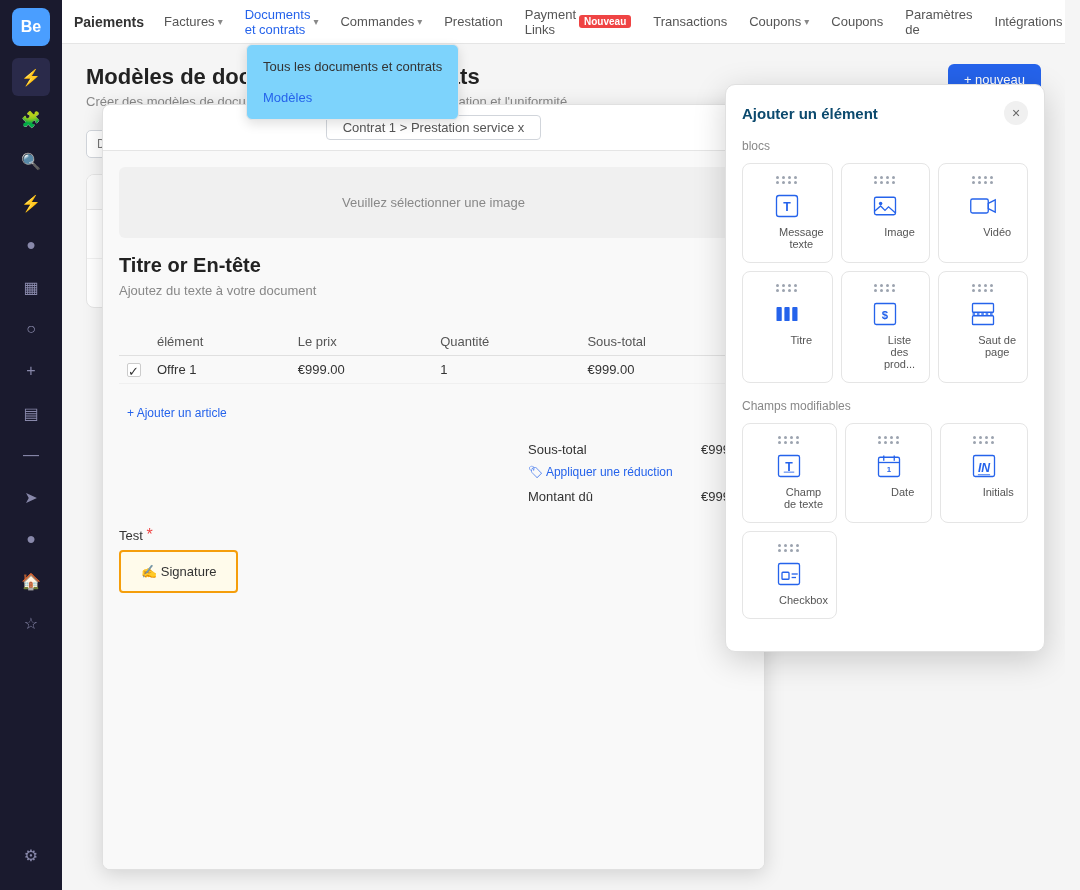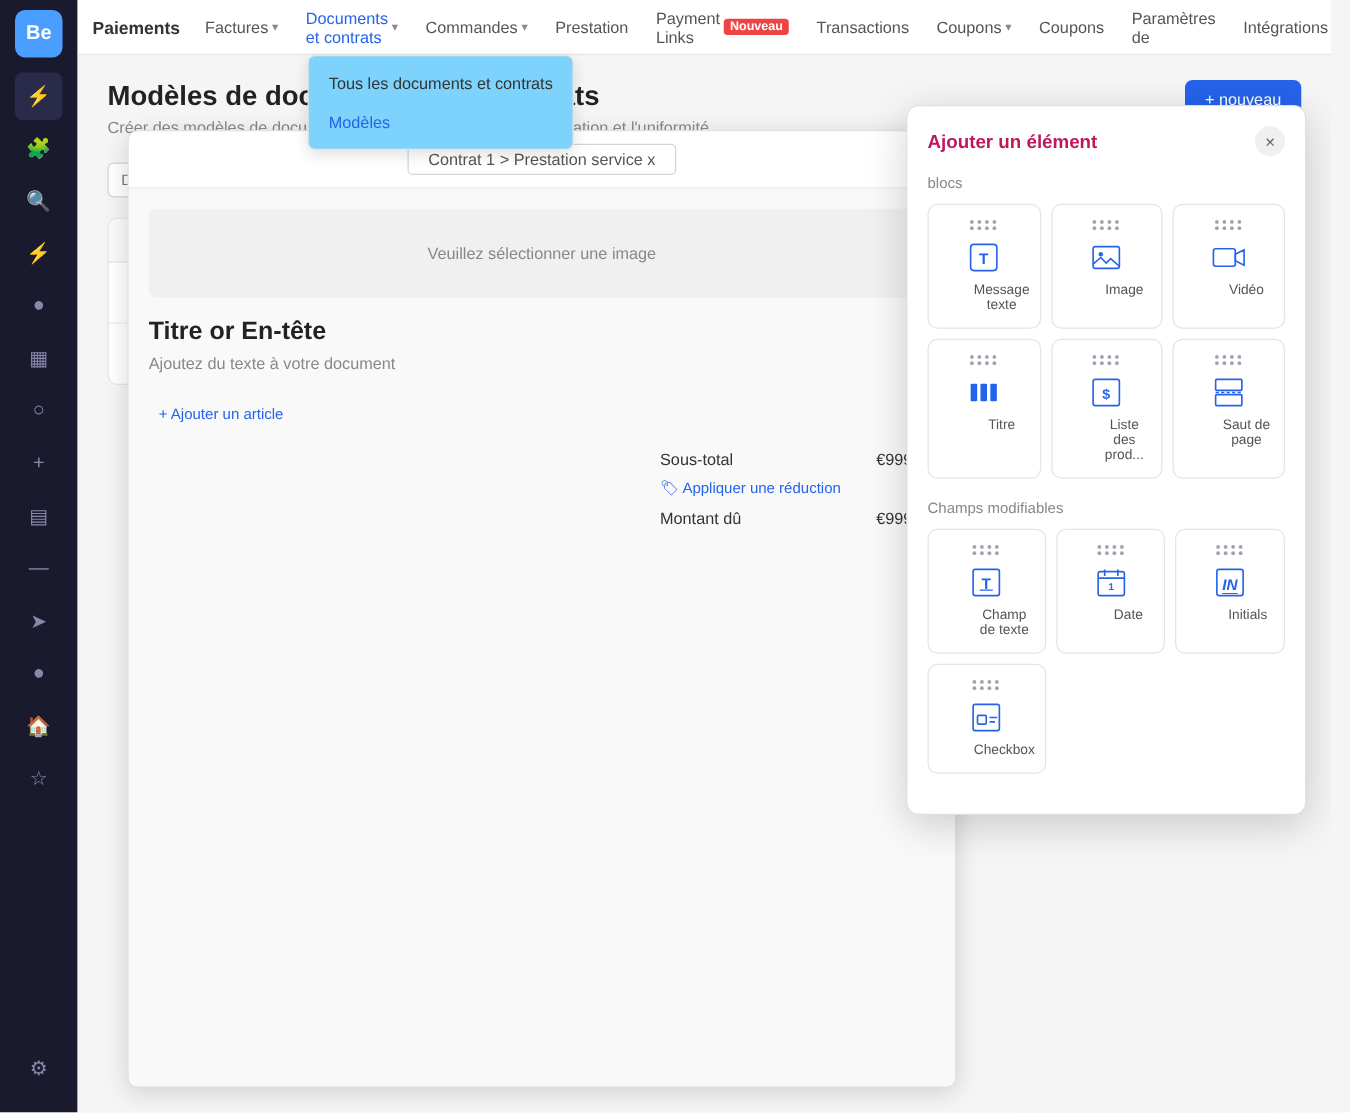--- a/index.html
+++ b/index.html
@@ -65,40 +65,40 @@
     .row-date { font-size: 13px; color: #2563eb; }
     .row-menu { color: #999; cursor: pointer; text-align: center; }
 
     
     .editor-overlay { position: absolute; top: 60px; left: 40px; right: 300px; bottom: 20px; background: white; border-radius: 8px; border: 1px solid #e0e0e0; box-shadow: 0 4px 20px rgba(0,0,0,0.15); overflow: hidden; z-index: 50; }
     .editor-breadcrumb { padding: 10px 16px; border-bottom: 1px solid #e5e5e5; display: flex; align-items: center; justify-content: center; }
     .breadcrumb-text { font-size: 13px; color: #555; border: 1px solid #d1d5db; border-radius: 4px; padding: 4px 16px; }
     .editor-content { padding: 16px; overflow-y: auto; height: calc(100% - 44px); background: #f9f9f9; }
     .doc-image-placeholder { background: #f0f0f0; border-radius: 6px; padding: 28px; text-align: center; margin-bottom: 16px; color: #888; font-size: 13px; }
     .doc-title { font-size: 20px; font-weight: 600; color: #222; margin-bottom: 6px; }
-    .doc-subtitle { font-size: 13px; color: #888; margin-bottom: 20px; }
+    .doc-subtitle { font-size: 13px; color: #888; margin-bottom: 30px; }
     .doc-table { width: 100%; border-collapse: collapse; margin-bottom: 16px; font-size: 13px; }
     .doc-table th { text-align: left; padding: 6px 8px; border-bottom: 1px solid #e0e0e0; color: #555; font-weight: 500; }
     .doc-table td { padding: 6px 8px; border-bottom: 1px solid #f0f0f0; color: #333; }
     .doc-table .check-cell { width: 24px; }
     .checkbox-icon { width: 14px; height: 14px; border: 1px solid #ccc; border-radius: 2px; background: white; }
     .add-article { color: #2563eb; font-size: 12px; padding: 6px 8px; cursor: pointer; }
     .doc-summary { margin-left: auto; width: 220px; font-size: 13px; }
     .summary-row { display: flex; justify-content: space-between; padding: 4px 0; }
     .apply-reduction { color: #2563eb; font-size: 12px; cursor: pointer; display: flex; align-items: center; gap: 4px; padding: 4px 0; }
     .summary-total { display: flex; justify-content: space-between; padding: 6px 0; font-weight: 500; }
     .doc-signature-area { margin-top: 16px; }
     .signature-label { font-size: 13px; color: #333; margin-bottom: 6px; }
     .signature-req { color: #ef4444; font-size: 16px; }
     .signature-box { border: 2px solid #f59e0b; background: #fffbeb; border-radius: 4px; padding: 12px 20px; display: inline-flex; align-items: center; gap: 6px; color: #333; font-size: 13px; cursor: pointer; }
 
     
     .add-element-panel { position: absolute; right: 20px; top: 40px; width: 320px; background: white; border-radius: 10px; border: 1px solid #e0e0e0; box-shadow: 0 8px 32px rgba(0,0,0,0.18); z-index: 200; padding: 16px; }
     .panel-header { display: flex; align-items: center; justify-content: space-between; margin-bottom: 14px; }
-    .panel-title { font-size: 15px; font-weight: 600; color: #be185d; }
+    .panel-title { font-size: 15px; font-weight: 600; color: #0c4a6e; }
     .panel-close { width: 24px; height: 24px; background: #f0f0f0; border-radius: 50%; display: flex; align-items: center; justify-content: center; cursor: pointer; color: #666; font-size: 14px; }
     .panel-section-title { font-size: 12px; color: #888; font-weight: 500; margin-bottom: 10px; }
     .panel-grid { display: grid; grid-template-columns: repeat(3, 1fr); gap: 8px; margin-bottom: 16px; }
     .panel-item { border: 1px solid #e5e5e5; border-radius: 8px; padding: 12px 8px; display: flex; flex-direction: column; align-items: center; gap: 6px; cursor: pointer; }
     .panel-item-label { font-size: 11px; color: #555; text-align: center; margin-left: 28px; }
     .panel-item-dots { display: grid; grid-template-columns: repeat(4,4px); gap: 2px; margin-bottom: 2px; }
     .dot { width: 3px; height: 3px; background: #9ca3af; border-radius: 50%; }
 
     
     .icon-svg { width: 28px; height: 28px; }
@@ -228,37 +228,66 @@
 
       <div class="editor-overlay">
         <div class="editor-breadcrumb">
           <span class="breadcrumb-text">Contrat 1 &gt; Prestation service x</span>
         </div>
         <div class="editor-content">
           <div class="doc-image-placeholder">Veuillez sélectionner une image</div>
           <h2 class="doc-title">Titre or En-tête</h2>
           <p class="doc-subtitle">Ajoutez du texte à votre document</p>
 
+          <table class="doc-table">
+            <thead>
+              <tr>
+                <th class="check-cell"></th>
+                <th>élément</th>
+                <th>Le prix</th>
+                <th>Quantité</th>
+                <th>Sous-total</th>
+              </tr>
+            </thead>
+            <tbody>
+              <tr>
+                <td>
+                    <div class="checkbox-icon">✓</div>
+                  </td>
+                <td>Offre 1</td>
+                <td>€999.00</td>
+                <td>1</td>
+                <td>€999.00</td>
+              </tr>
+            </tbody>
+          </table>
 
           <div class="add-article">+ Ajouter un article</div>
 
           <div style="display:flex; justify-content:flex-end; margin-top:12px;">
             <div class="doc-summary">
               <div class="summary-row">
                 <span>Sous-total</span>
                 <span>€999.00</span>
               </div>
               <div class="apply-reduction">🏷 Appliquer une réduction</div>
               <div class="summary-total">
                 <span>Montant dû</span>
                 <span>€999.00</span>
               </div>
             </div>
           </div>
 
+          <div class="doc-signature-area">
+            <div class="signature-label">
+              <span>Test</span>
+              <span class="signature-req">*</span>
+            </div>
+            <div class="signature-box">✍ Signature</div>
+          </div>
         </div>
       </div>
 
       <div class="add-element-panel">
         <div class="panel-header">
           <span class="panel-title">Ajouter un élément</span>
           <div class="panel-close">×</div>
         </div>
 
         <div class="panel-section-title">blocs</div>

